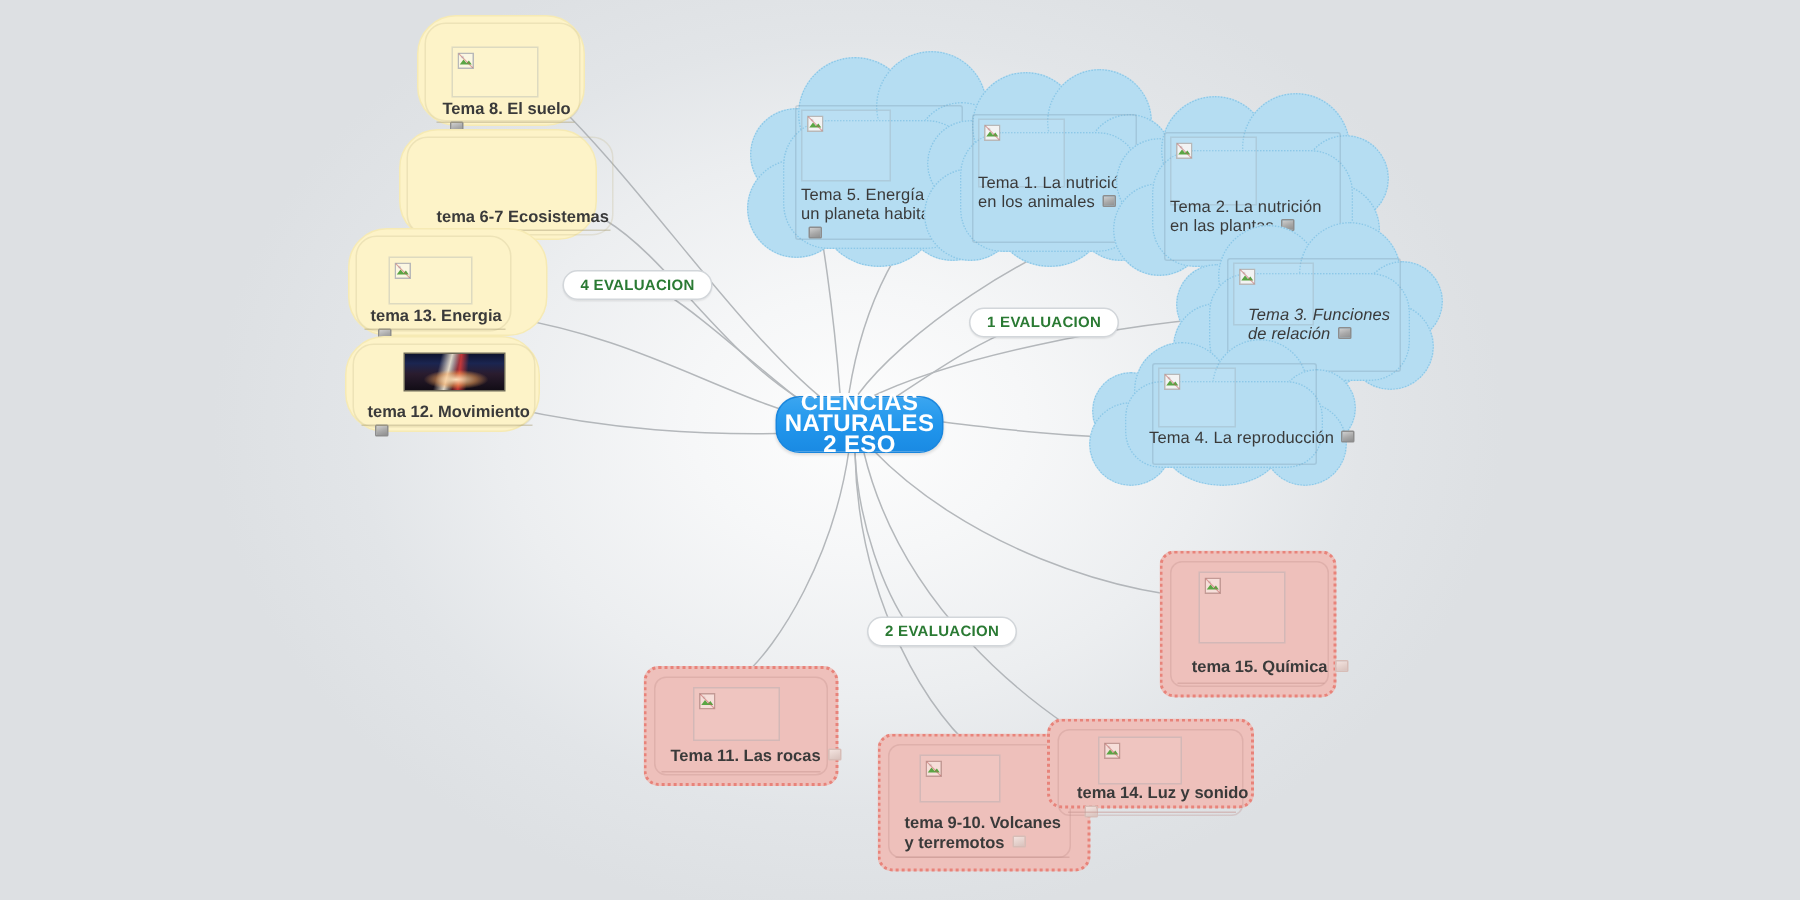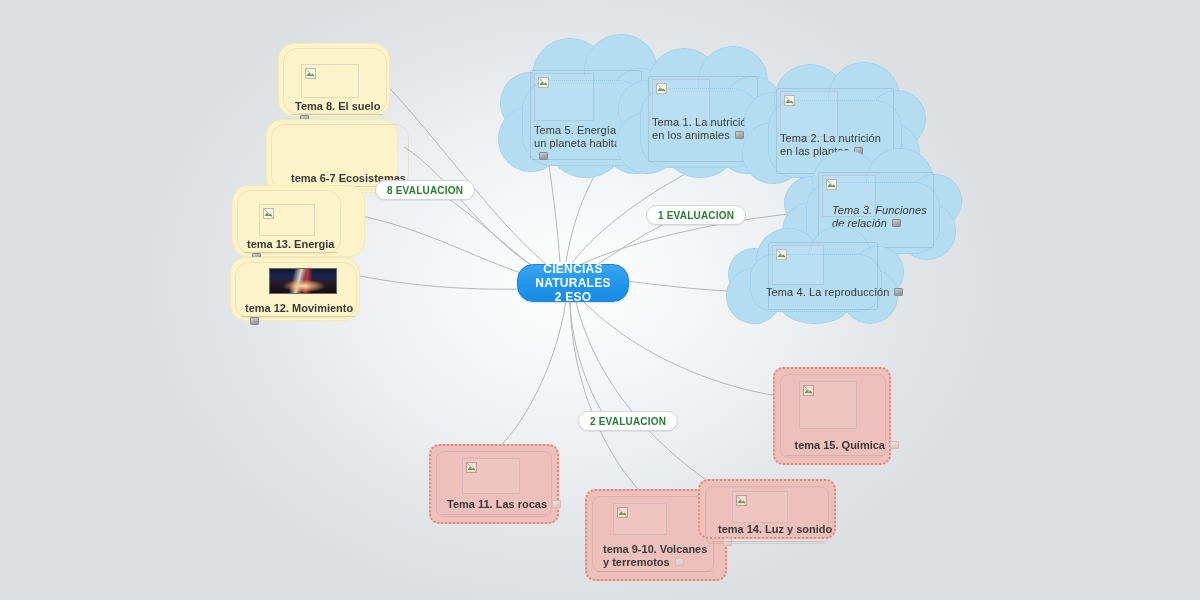--- a/index.html
+++ b/index.html
@@ -39,22 +39,21 @@
     color: #3a3a3a;
     line-height: 13px;
     letter-spacing: 0.1px;
   }
 
   
   .ynode {
     position: absolute;
     background: #fdf3c8;
     border: 1px solid #f6eab4;
-    border-radius: 16px;
-    margin-top: 33px;
+    border-radius: 26px;
   }
   .ynode-inner {
     position: absolute;
     border-radius: 14px;
     border: 1px solid rgba(190,180,130,0.25);
   }
   .ynode-label {
     position: absolute;
     font-size: 11px;
     color: #3a3a3a;
@@ -130,21 +129,21 @@
     border-color: #d7bdb7;
   }
 
   
   .root {
     position: absolute;
     background: linear-gradient(180deg, #3aa5f0 0%, #2196ec 52%, #1a8ae3 100%);
     border: 1px solid #1a86dd;
     border-radius: 16px;
     color: #ffffff;
-    font-size: 12px;
+    font-size: 16px;
     font-weight: 600;
     letter-spacing: 0.25px;
     line-height: 14px;
     text-align: center;
     display: flex;
     align-items: center;
     justify-content: center;
     box-shadow: 0 1px 2px rgba(0,0,0,0.12);
   }
 
@@ -432,21 +431,21 @@
       </svg>
     </div>
     <div class="rnode-label" style="left:14px; top:70px; width:110px;text-align:right;">
       <span>tema 15. Química</span><span class="nodeicon pale"></span>
     </div>
     <div class="rnode-rule" style="left:10px; top:86px; width:98px;"></div>
   </div>
 
   <div class="pill" style="left:646px; top:205px;">1 EVALUACION</div>
   <div class="pill" style="left:578px; top:411px;">2 EVALUACION</div>
-  <div class="pill" style="left:375px; top:180px;">8 EVALUACION</div>
+  <div class="pill" style="left:375px; top:180px;">4 EVALUACION</div>
 
   <div class="root" style="left:517px; top:264px; width:112px; height:38px;">
     <div>
       <div>CIENCIAS NATURALES</div>
       <div>2 ESO</div>
     </div>
   </div>
 
 </div>
 

